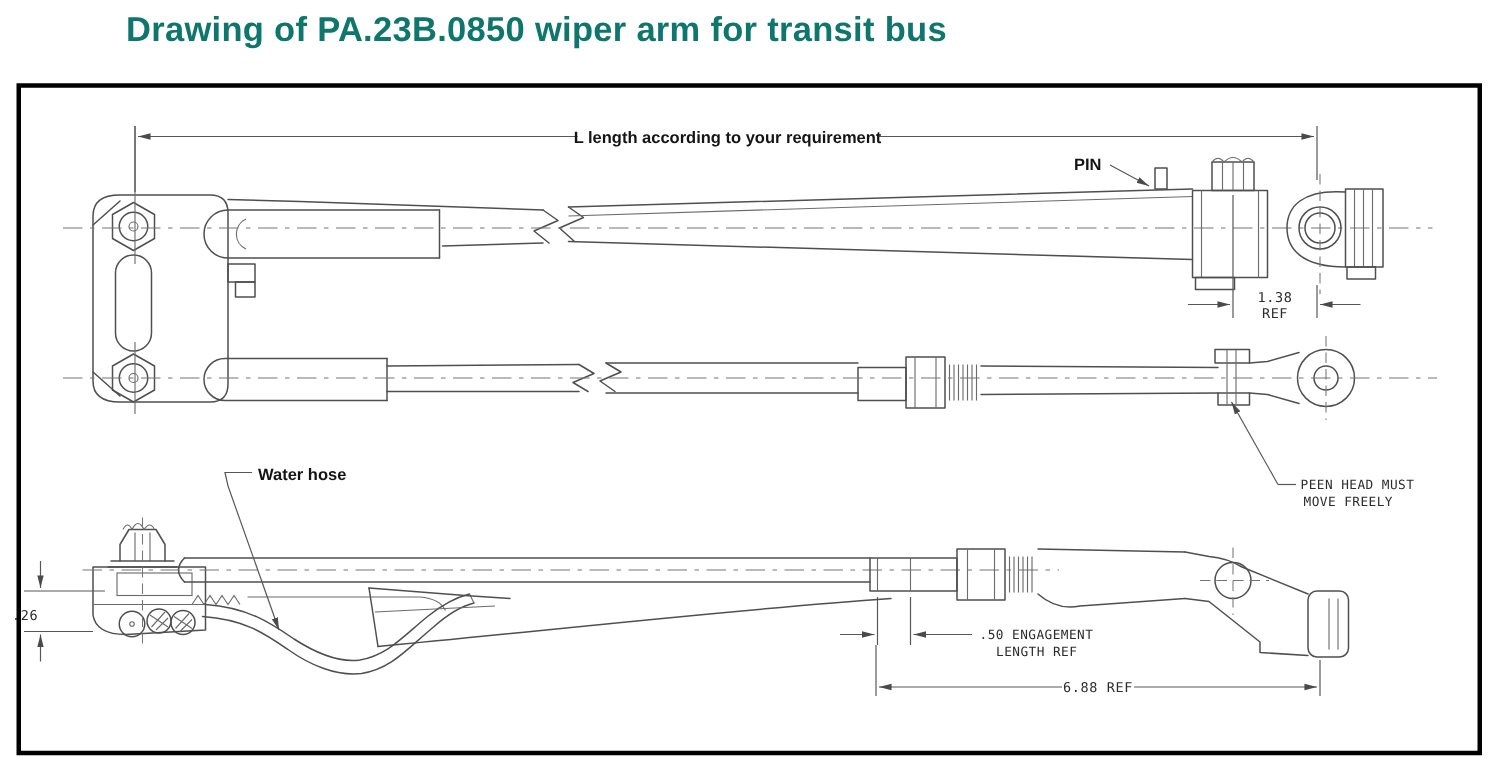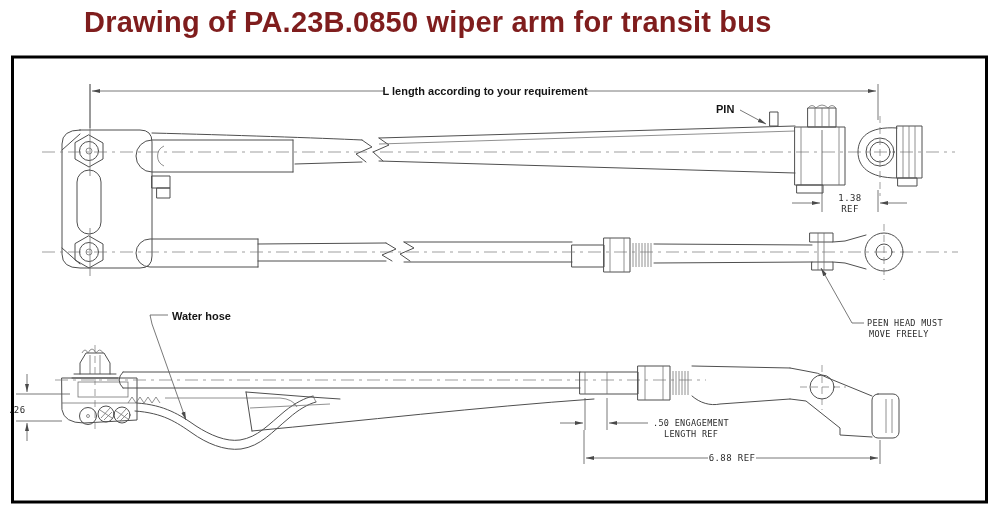--- a/index.html
+++ b/index.html
@@ -1,18 +1,18 @@
 <!DOCTYPE html>
 <html><head>
 <meta charset="utf-8">
 <style>
   html,body{margin:0;padding:0;background:#ffffff;}
   #stage{position:relative;width:1000px;height:514px;background:#ffffff;overflow:hidden;
          font-family:"Liberation Sans",sans-serif;}
-  #title{position:absolute;left:84px;top:6px;font-size:29px;font-weight:bold;color:#7f1d1d;
+  #title{position:absolute;left:84px;top:6px;font-size:23px;font-weight:bold;color:#0f766e;
          letter-spacing:0.2px;white-space:nowrap;}
   svg{position:absolute;left:0;top:0;}
   .frame{fill:none;stroke:#000000;stroke-width:3;}
   .ln{fill:none;stroke:#4f4f4f;stroke-width:1;stroke-linejoin:round;stroke-linecap:round;}
   .thin{fill:none;stroke:#6b6b6b;stroke-width:0.75;}
   .cl{fill:none;stroke:#757575;stroke-width:0.7;stroke-dasharray:13 5 3 5;}
   .cls{fill:none;stroke:#757575;stroke-width:0.7;stroke-dasharray:7 4;}
   .dim{fill:none;stroke:#575757;stroke-width:0.8;}
   .dimtxt{font-family:"DejaVu Sans Mono",monospace;font-size:9px;fill:#2c2c2c;letter-spacing:0.4px;}
   .dimtxt-sm{font-family:"DejaVu Sans Mono",monospace;font-size:8.5px;fill:#2c2c2c;letter-spacing:0.3px;}

